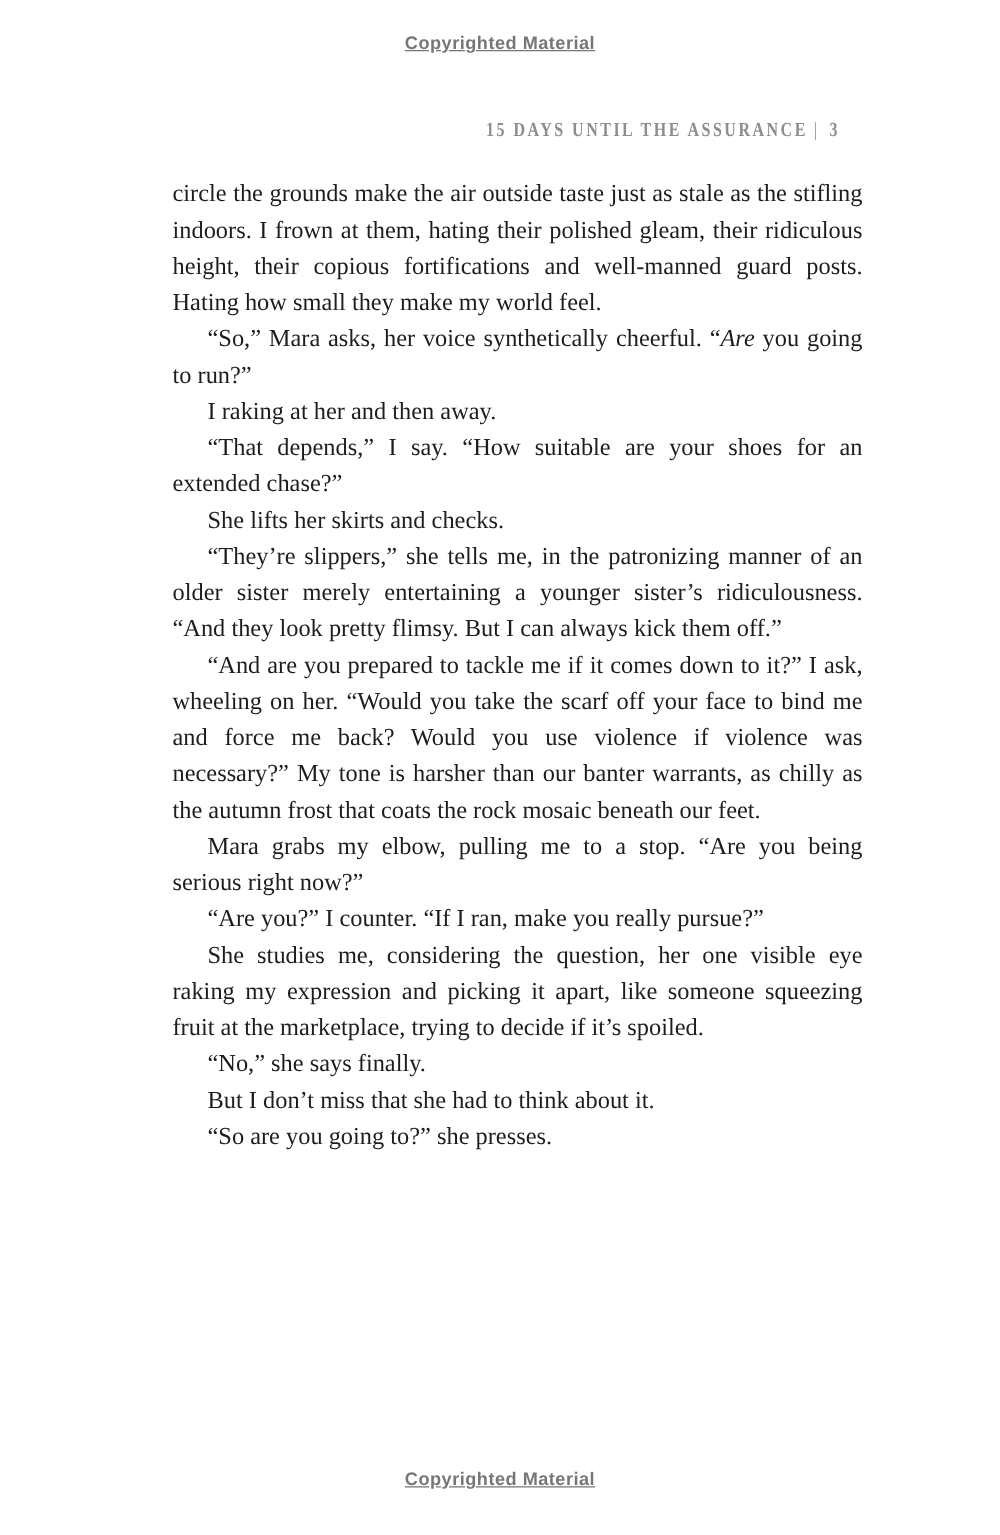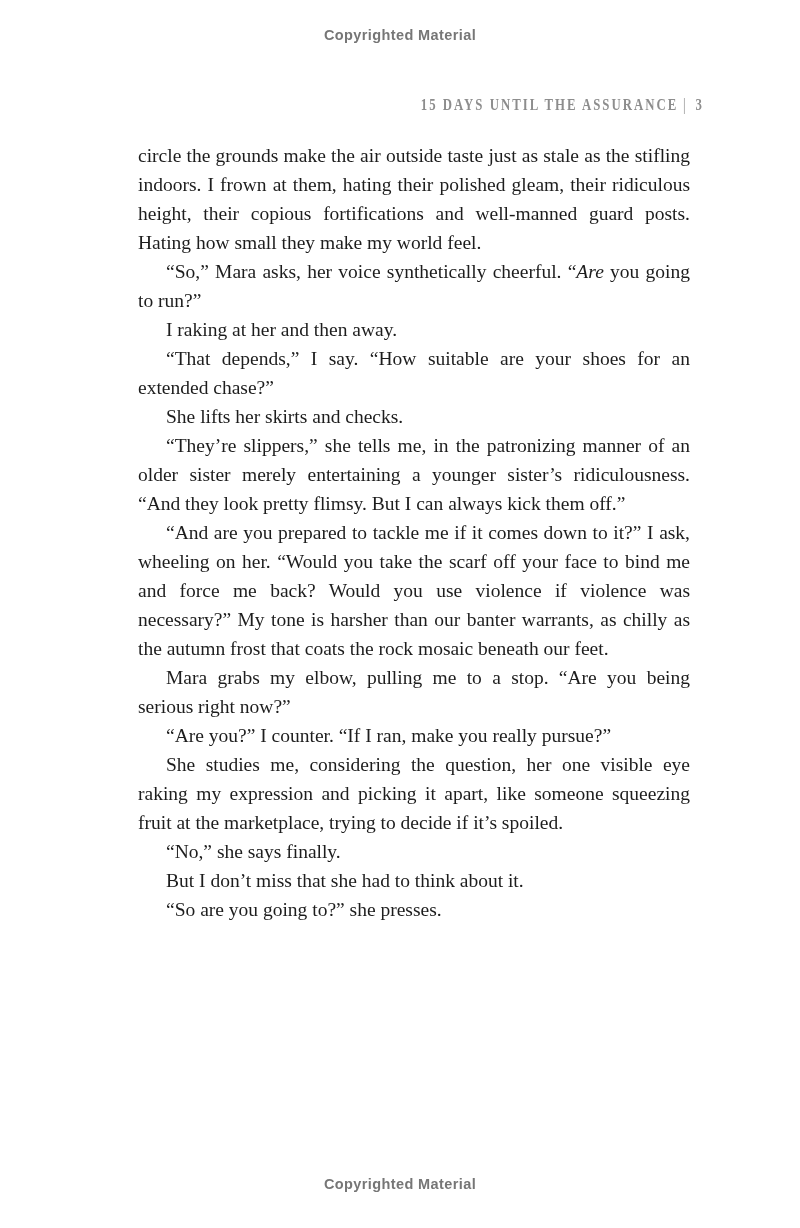--- a/index.html
+++ b/index.html
@@ -18,28 +18,29 @@
   .copyright-notice {
     position: absolute;
     left: 0;
     width: 800px;
     text-align: center;
     font-family: "Liberation Sans", sans-serif;
     font-weight: bold;
     font-size: 14.5px;
     letter-spacing: 0.4px;
     color: #767676;
+    text-decoration: underline;
   }
   .copyright-notice.top { top: 27px; }
   .copyright-notice.bottom { top: 1176px; }
 
   .running-head {
     position: absolute;
     top: 96px;
-    left: 152px;
+    left: 120px;
     width: 552px;
     text-align: right;
     color: #8d8d8d;
     font-family: "Liberation Serif", serif;
     font-weight: bold;
     font-size: 16px;
     white-space: nowrap;
   }
   .running-head .squeeze {
     display: inline-block;

